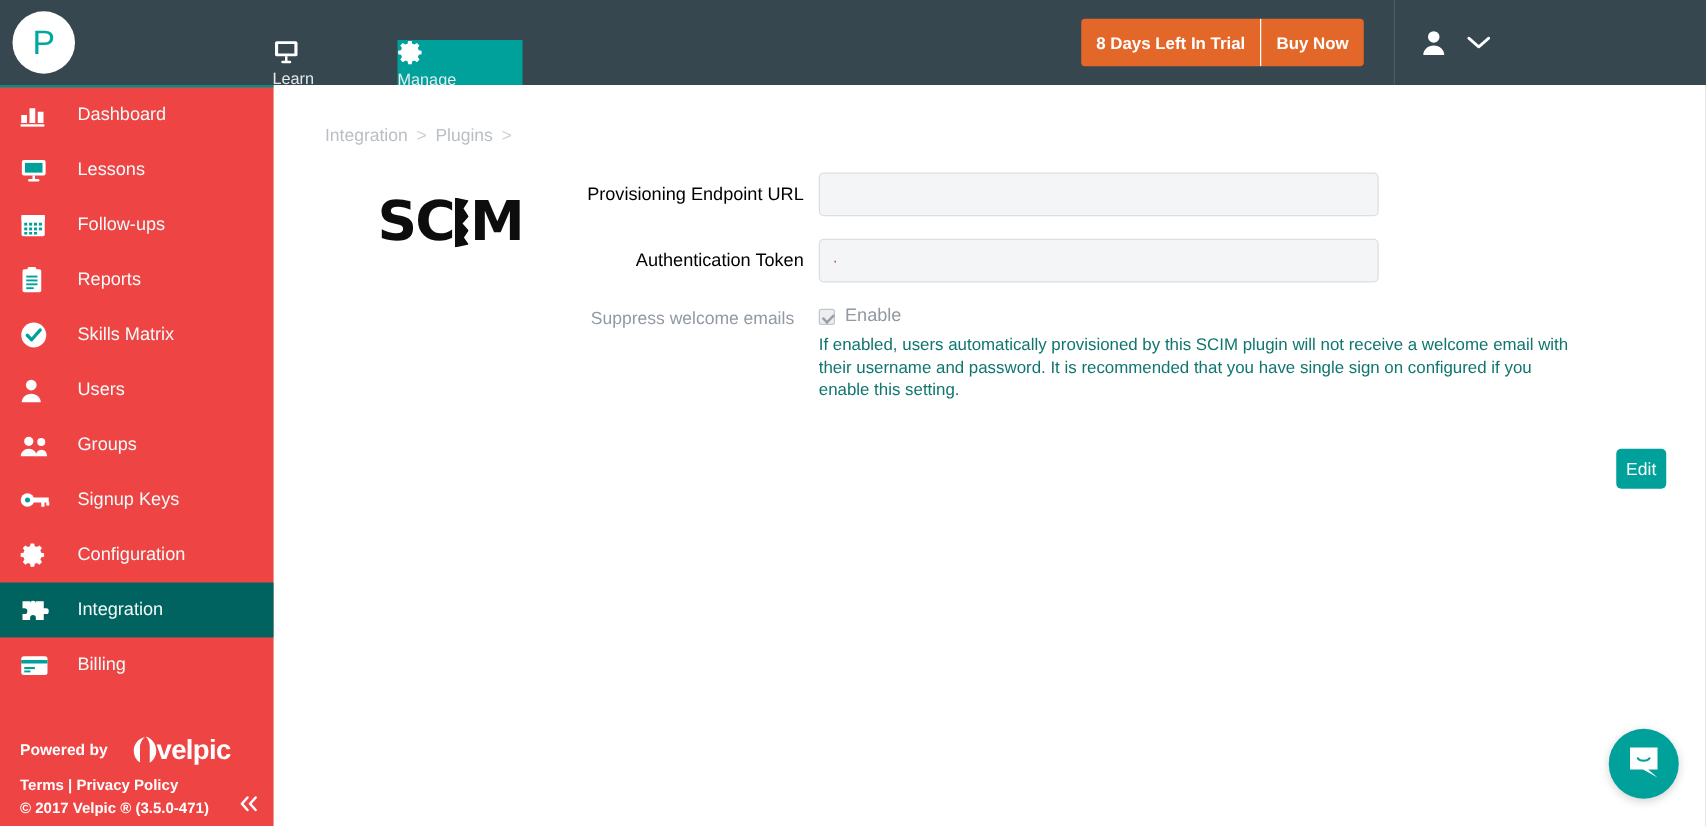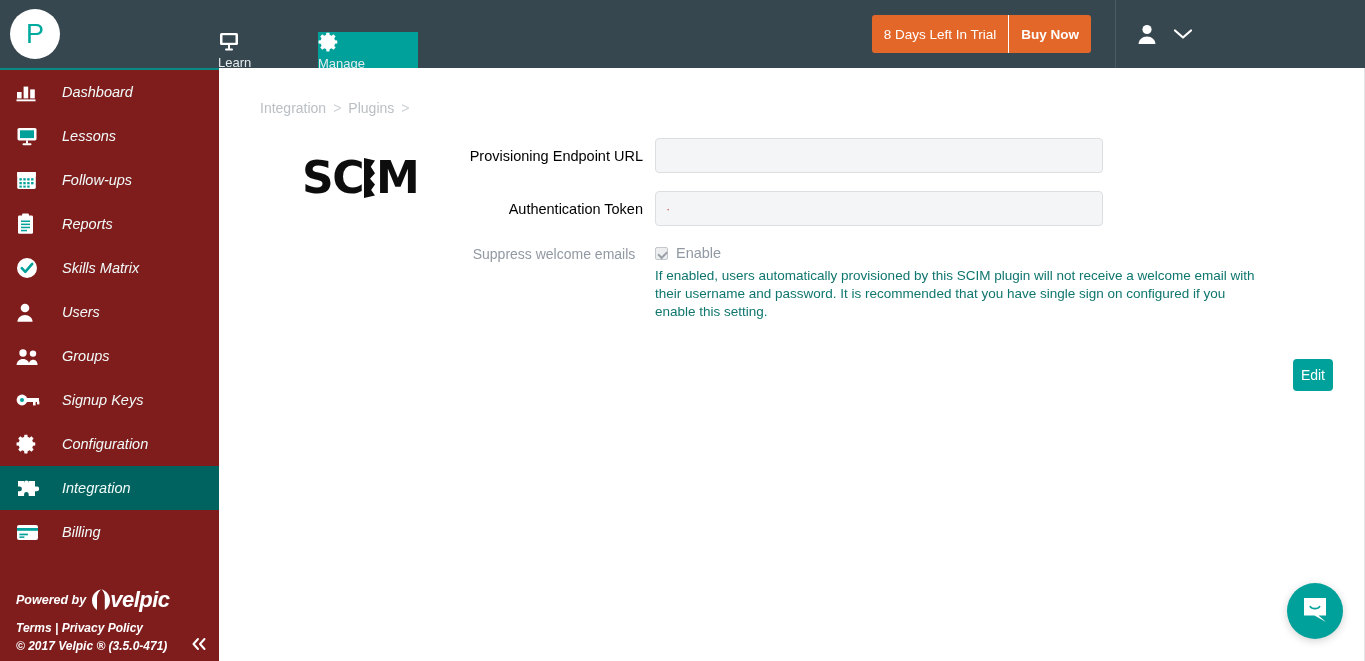--- a/index.html
+++ b/index.html
@@ -43,21 +43,21 @@
   .topbar-spacer { flex: 1; }
 
   .trial-pill {
     align-self: center;
     display: flex; align-items: stretch; height: 38px;
     background: #e4672a; border-radius: 3px; overflow: hidden;
     margin-right: 24px;
   }
   .trial-days {
     display: flex; align-items: center; padding: 0 12px;
-    color: #fff; font-size: 13.5px; font-weight: normal;
+    color: #fff; font-size: 13.5px; font-weight: bold;
     border-right: 1px solid #ffffff;
   }
   .trial-buy {
     display: flex; align-items: center; padding: 0 12px;
     color: #fff; font-size: 13.5px; font-weight: bold; cursor: pointer;
   }
 
   .user-box {
     width: 250px; height: 68px;
     border-left: 1px solid #4a5b63;
@@ -67,42 +67,41 @@
   .user-icon { margin-right: 14px; display: flex; }
   .user-text { flex: 1; display: flex; flex-direction: column; gap: 2px; }
   .user-label { color: #93a3aa; font-size: 12.5px; line-height: 1; }
   .user-name { color: #ffffff; font-size: 17px; line-height: 1.1; }
   .user-chevron { display: flex; }
 
   
   .sidebar {
     position: absolute; top: 68px; left: 0;
     width: 219px; height: 593px;
-    background: #7f1d1d;
+    background: #ef4444;
     border-top: 2px solid #0a8a85;
-    font-style: italic;
   }
   .nav-item {
     height: 44px; display: flex; align-items: center;
     padding-left: 16px; color: #f2fbfa; font-size: 14.5px;
     cursor: pointer;
   }
   .nav-item.active { background: #00635f; }
   .nav-icon {
     width: 30px; min-width: 30px; display: flex;
     align-items: center; justify-content: flex-start;
     margin-right: 16px;
   }
 
   .sidebar-footer {
     position: absolute; bottom: 8px; left: 0; width: 219px;
     padding-left: 16px;
   }
   .powered {
-    display: flex; align-items: center; gap: 4px; margin-bottom: 8px;
+    display: flex; align-items: center; gap: 19px; margin-bottom: 8px;
   }
   .powered-txt { color: #ffffff; font-size: 12.5px; font-weight: bold; }
   .velpic-logo {
     display: flex; align-items: center; color: #ffffff;
     font-size: 22px; font-weight: bold; letter-spacing: -0.5px;
   }
   .footer-links { color: #ffffff; font-size: 12px; font-weight: bold; margin-bottom: 4px; }
   .footer-links span { cursor: pointer; }
   .footer-copy { color: #ffffff; font-size: 12px; font-weight: bold; }
   .collapse-btn {

